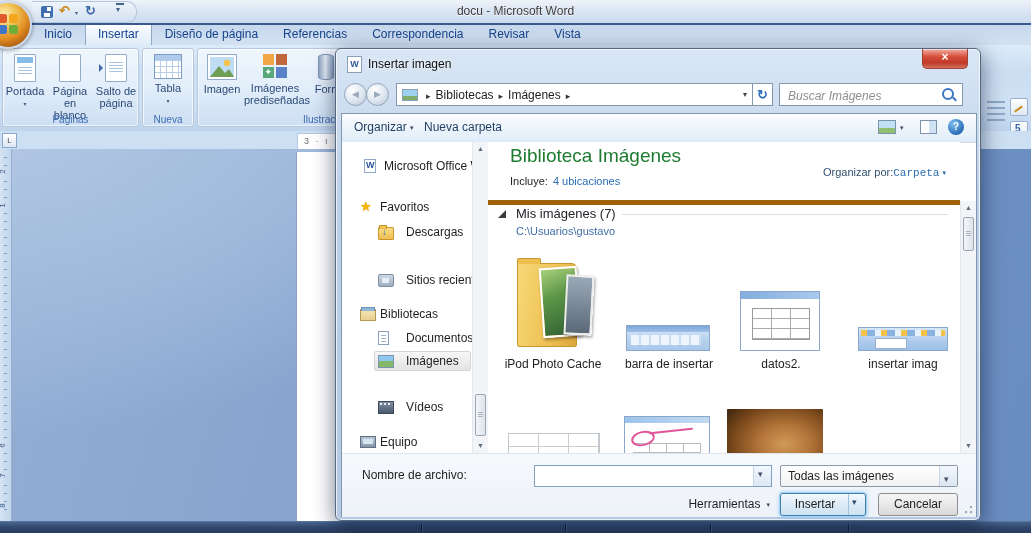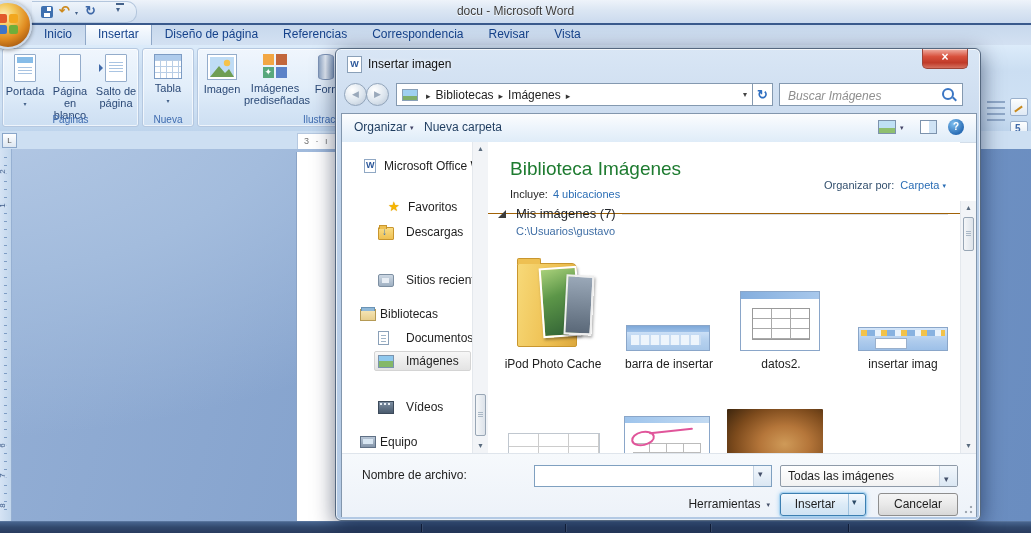--- a/index.html
+++ b/index.html
@@ -187,26 +187,26 @@
   .sarrow{position:absolute;left:1px;width:13px;height:12px;font-size:7px;color:#5a6b7e;text-align:center;line-height:12px;}
   .s-up{top:1px;} .s-dn{bottom:1px;}
   .sthumb{position:absolute;left:2px;width:11px;border:1px solid #98a6b5;border-radius:2px;box-sizing:border-box;
     background:linear-gradient(90deg,#f4f6f8,#dde3ea);}
   .sthumb::after{content:"";position:absolute;left:2px;right:2px;top:50%;margin-top:-3px;height:5px;
     background:repeating-linear-gradient(#aab8c6 0 1px,transparent 1px 2px);}
   .nav-thumb{top:252px;height:42px;}
   .list-thumb{top:16px;height:34px;}
 
   .mainpane{position:absolute;left:146px;top:0;width:472px;height:100%;background:#fff;}
-  .mhead{position:absolute;left:0;top:13px;right:0;height:58px;border-bottom:1px solid #a16207;}
+  .mhead{position:absolute;left:0;top:0;right:0;height:58px;border-bottom:5px solid #a16207;}
   .libname{position:absolute;left:22px;top:3px;font-size:19px;color:#1e7b30;}
   .inc{position:absolute;left:22px;top:33px;font-size:11px;color:#1e1e1e;}
   .inc a{color:#2a6db5;text-decoration:none;margin-left:5px;}
   .arrange{position:absolute;right:14px;top:24px;font-size:11px;color:#33506e;}
-  .arrange a{color:#2a6db5;text-decoration:none;margin-left:6px;}
+  .arrange a{color:#2a6db5;text-decoration:none;font-family:Liberation Mono, monospace;}
   .arrange em{font-size:7px;color:#2a6db5;vertical-align:1px;margin-left:3px;}
   .mlist{position:absolute;left:0;top:59px;right:0;bottom:0;overflow:hidden;}
   .gtri{position:absolute;left:10px;top:9px;width:0;height:0;border-left:8px solid transparent;border-bottom:8px solid #3c3c3c;}
   .gtitle{position:absolute;left:28px;top:5px;font-size:13px;color:#21242a;}
   .gline{position:absolute;left:134px;right:12px;top:13px;height:1px;background:#dadfe6;}
   .gpath{position:absolute;left:28px;top:24px;font-size:11px;color:#3f6ea5;}
 
   .fitem{position:absolute;top:46px;height:142px;text-align:center;font-size:12px;color:#1e1e1e;cursor:default;}
   .fcap{position:absolute;left:0;right:0;top:110px;line-height:14px;}
   .f-ipod{left:10px;width:110px;} .f-barra{left:128px;width:106px;}
@@ -429,21 +429,21 @@
         <span class="pane-ic"></span>
         <span class="help-ic">?</span>
       </div>
 
       <div class="dbody">
         <div class="navpane">
           <div class="nitem lv0" style="top:14px;">
             <span class="nico ico-word" style="left:22px;"></span>
             <span class="nlabel" style="left:42px;">Microsoft Office W</span>
           </div>
-          <div class="nitem lv0" style="top:55px;margin-left:28px;">
+          <div class="nitem lv0" style="top:55px;">
             <span class="nico ico-star"></span>
             <span class="nlabel">Favoritos</span>
           </div>
           <div class="nitem lv1" style="top:80px;">
             <span class="nico ico-folder ico-dl"></span>
             <span class="nlabel">Descargas</span>
           </div>
           <div class="nitem lv1" style="top:128px;">
             <span class="nico ico-recent"></span>
             <span class="nlabel">Sitios recientes</span>

